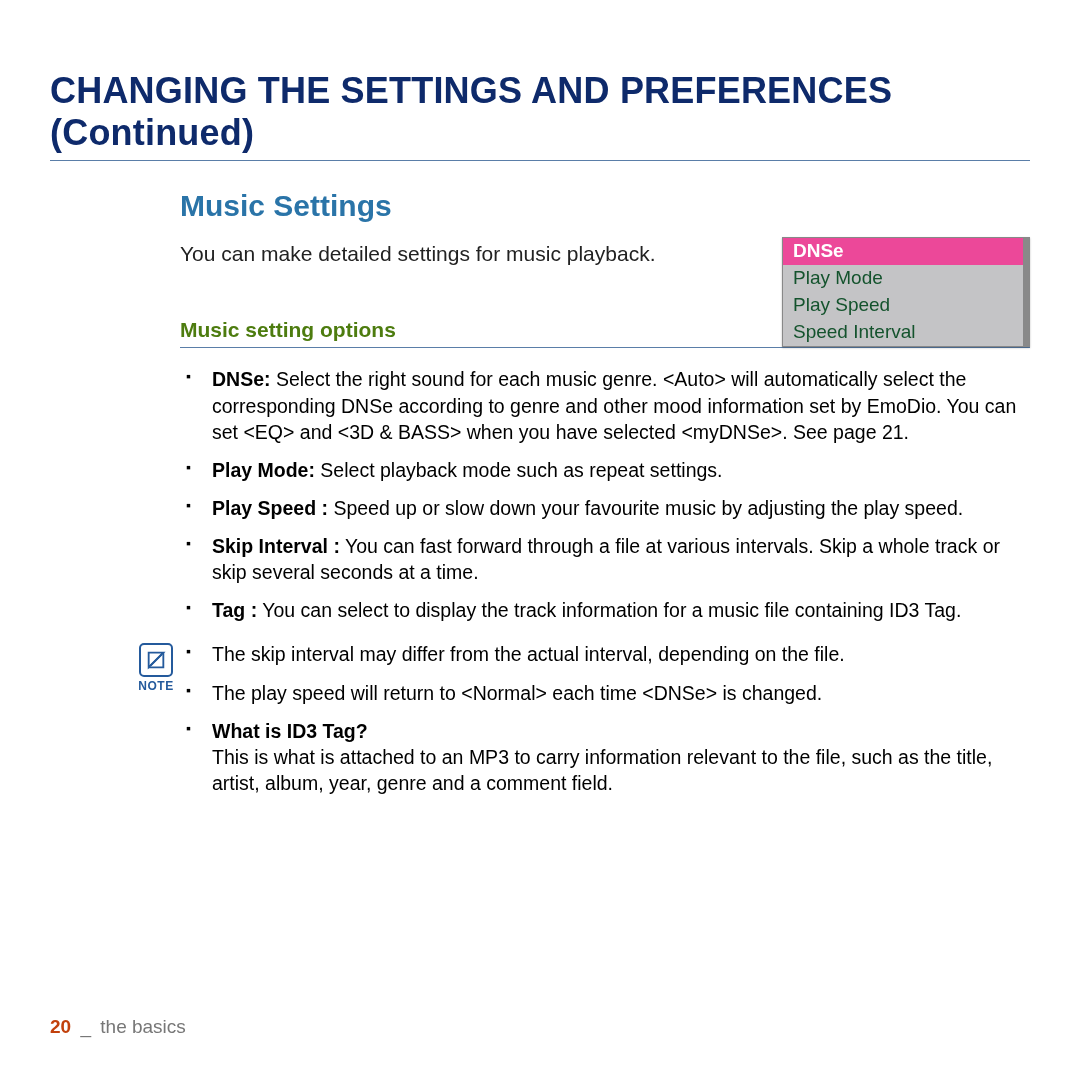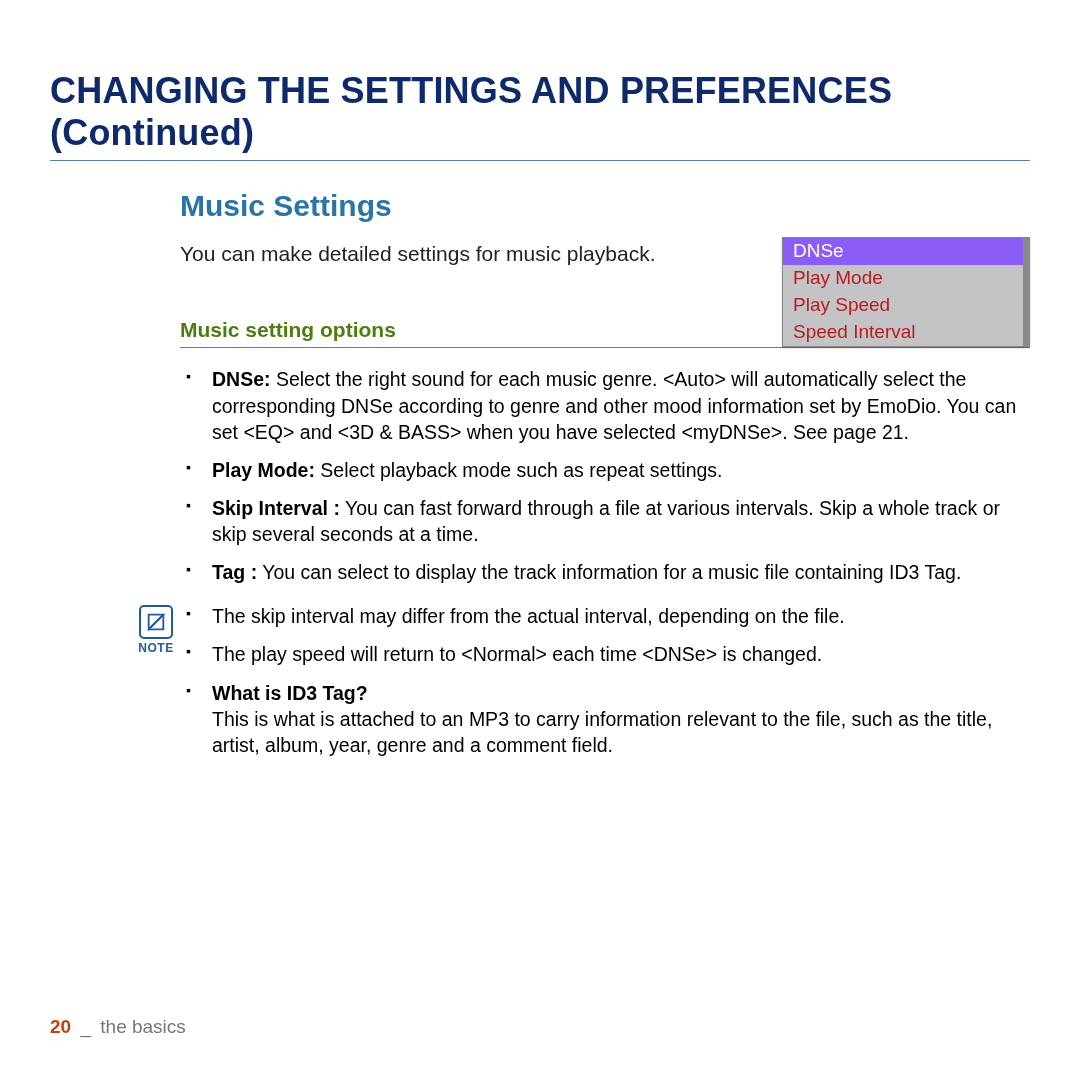--- a/index.html
+++ b/index.html
@@ -45,25 +45,26 @@
     top: -2px;
     width: 248px;
     border: 1px solid #888;
     background: #c4c4c6;
     font-size: 19px;
     box-shadow: 0 1px 2px rgba(0,0,0,.25);
   }
   .menu-box .row {
     padding: 2px 10px 3px 10px;
     border-right: 6px solid #898989;
-    color: #b91c1c;
+    color: #14532d;
   }
   .menu-box .row.selected {
-    background: #8b5cf6;
+    background: #ec4899;
     color: #fff;
+    font-weight: bold;
   }
   .sub-heading {
     font-size: 21px;
     font-weight: bold;
     color: #4d7c0f;
     border-bottom: 1px solid #5a7ea8;
     padding-bottom: 5px;
     margin-bottom: 18px;
   }
   ul.options {
@@ -162,20 +163,21 @@
       <div class="row">Play Speed</div>
       <div class="row">Speed Interval</div>
     </div>
   </div>
 
   <h3 class="sub-heading">Music setting options</h3>
 
   <ul class="options">
     <li><span class="label">DNSe:</span><span> Select the right sound for each music genre. &lt;Auto&gt; will automatically select the corresponding DNSe according to genre and other mood information set by EmoDio. You can set &lt;EQ&gt; and &lt;3D &amp; BASS&gt; when you have selected &lt;myDNSe&gt;. See page 21.</span></li>
     <li><span class="label">Play Mode:</span><span> Select playback mode such as repeat settings.</span></li>
+    <li><span class="label">Play Speed :</span><span> Speed up or slow down your favourite music by adjusting the play speed.</span></li>
     <li><span class="label">Skip Interval :</span><span> You can fast forward through a file at various intervals. Skip a whole track or skip several seconds at a time.</span></li>
     <li><span class="label">Tag :</span><span> You can select to display the track information for a music file containing ID3 Tag.</span></li>
   </ul>
 
   <div class="note-block">
     <div class="note-icon-col">
       <div class="note-icon">
         <svg viewBox="0 0 24 24">
             <path d="M4 4 L20 4 L4 20 Z" fill="none" stroke="#245a9c" stroke-width="2"></path>
             <path d="M4 20 L20 20 L20 4" fill="none" stroke="#245a9c" stroke-width="2"></path>

